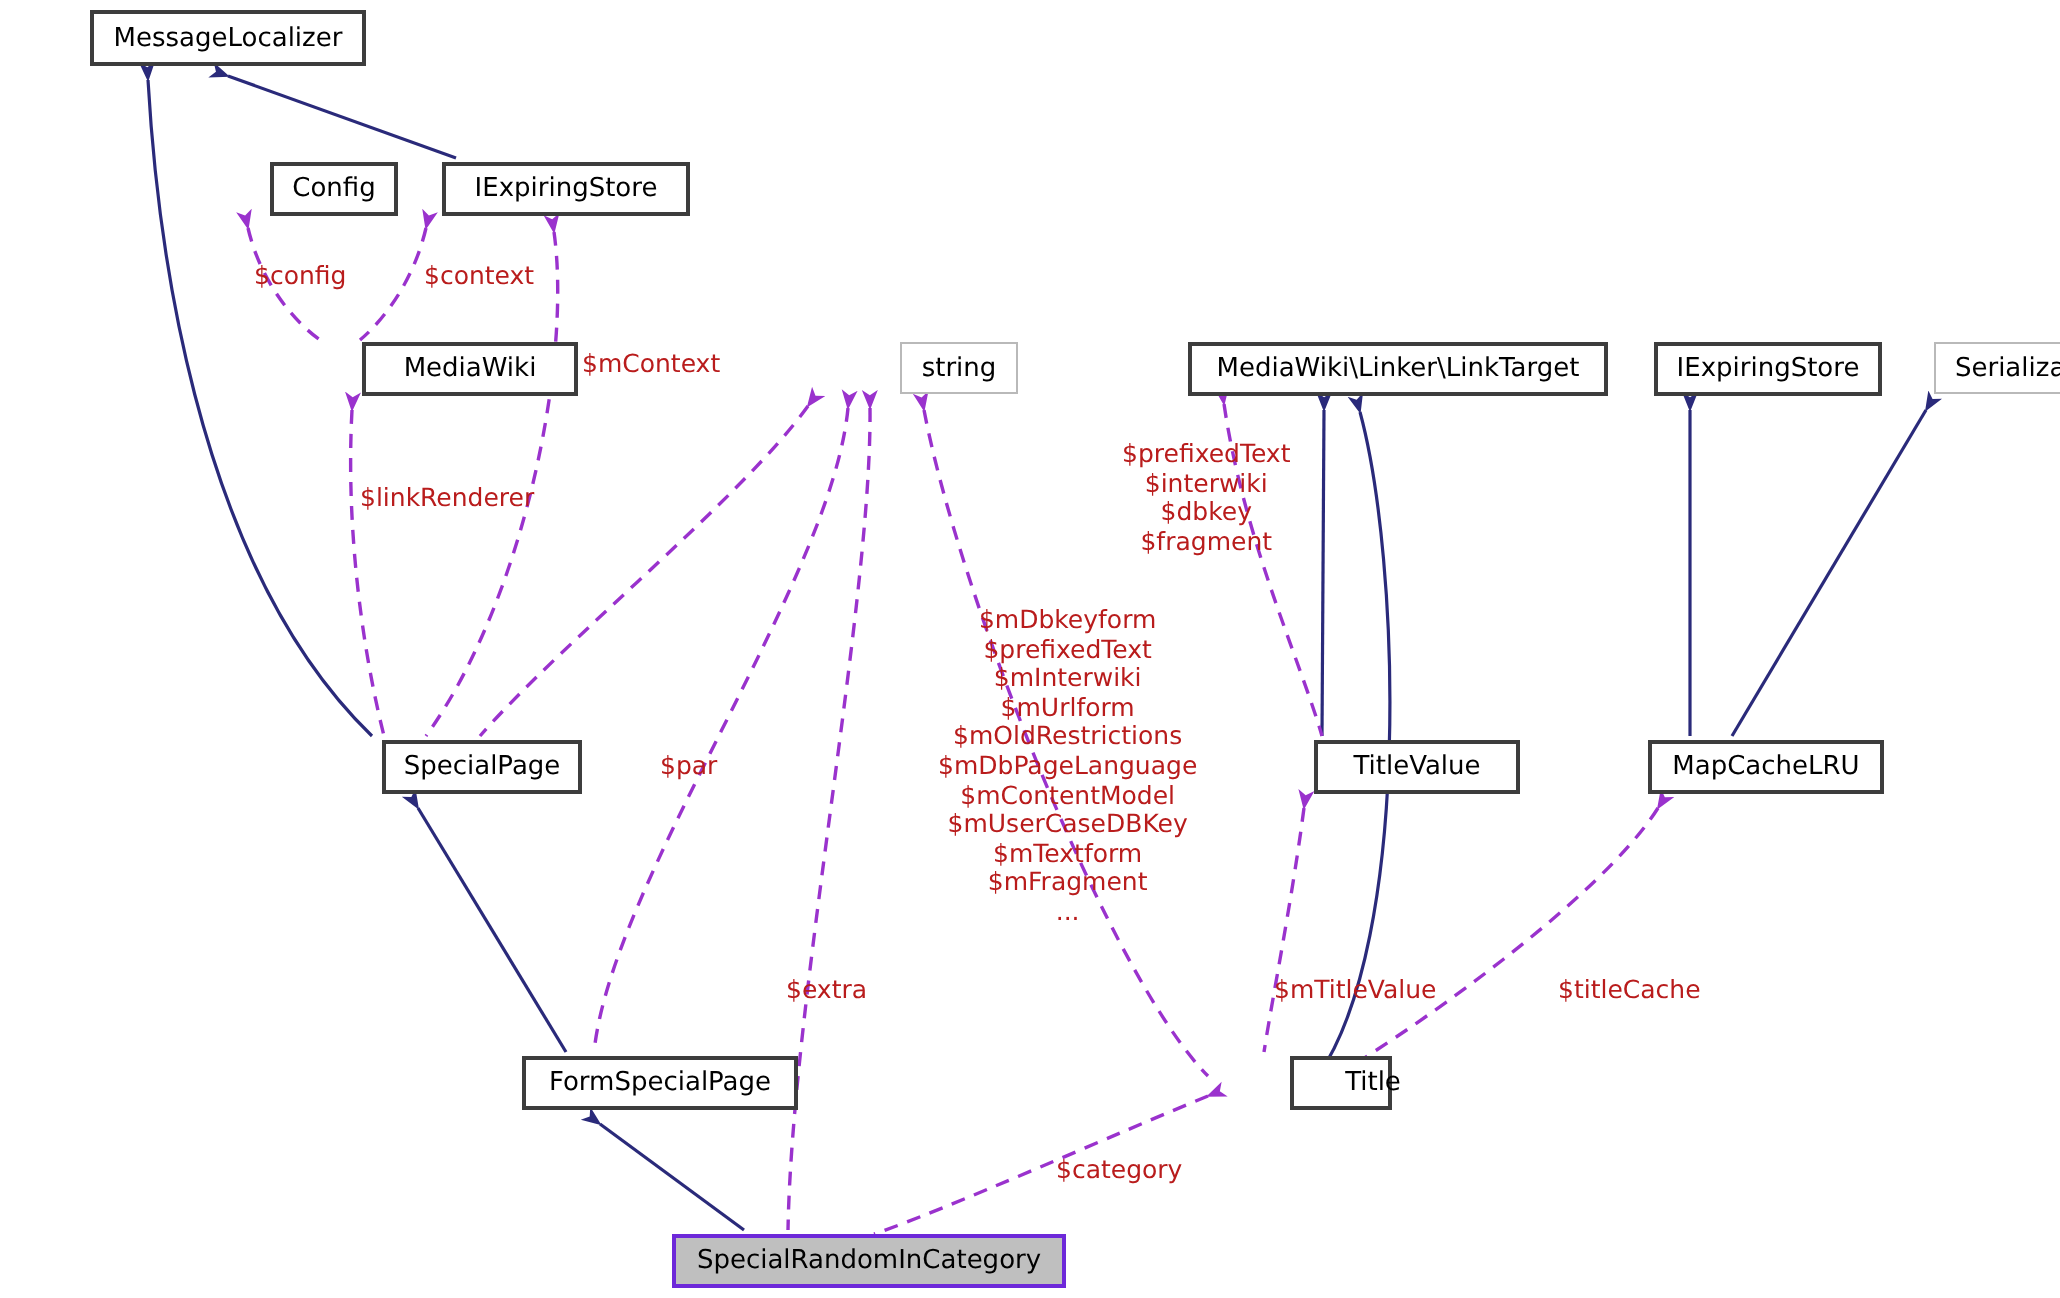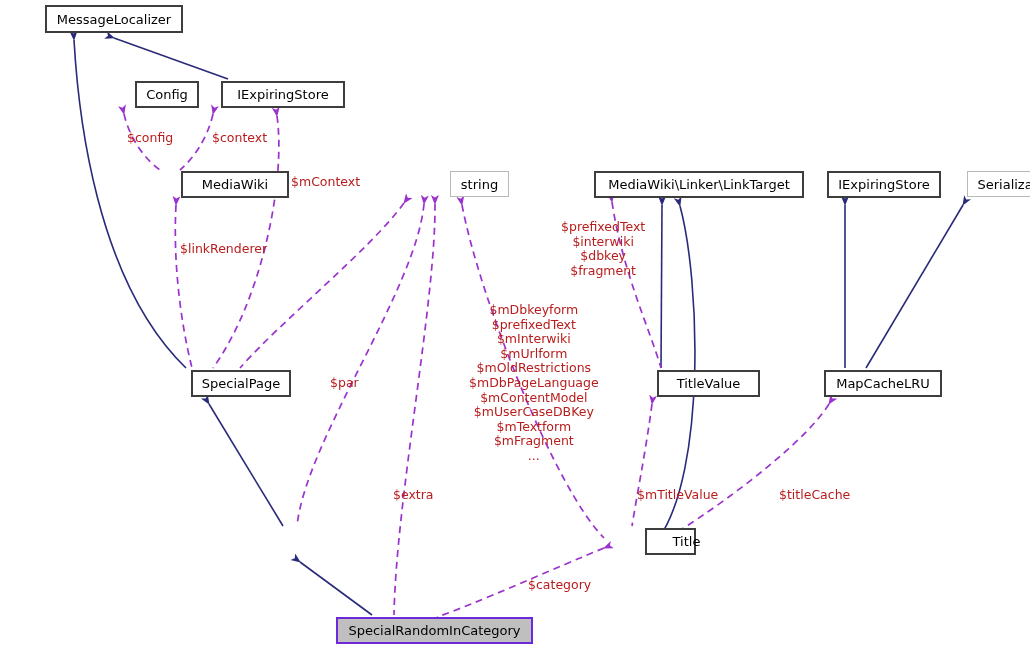--- a/index.html
+++ b/index.html
@@ -136,20 +136,23 @@
   </div>
 
   <div class="node solid" style="left:618px; top:370px; width:103px; height:27px;">
     <span>TitleValue</span>
   </div>
 
   <div class="node solid" style="left:785px; top:370px; width:118px; height:27px;">
     <span>MapCacheLRU</span>
   </div>
 
+  <div class="node solid" style="left:222px; top:528px; width:138px; height:27px;">
+    <span>FormSpecialPage</span>
+  </div>
 
   <div class="node solid" style="left:606px; top:528px; width:51px; height:27px;padding-left:32px;">
     <span>Title</span>
   </div>
 
   <div class="node current" style="left:297px; top:617px; width:197px; height:27px;">
     <span>SpecialRandomInCategory</span>
   </div>
 
   <div class="edge-label" style="left:127px; top:131px;">$config</div>

